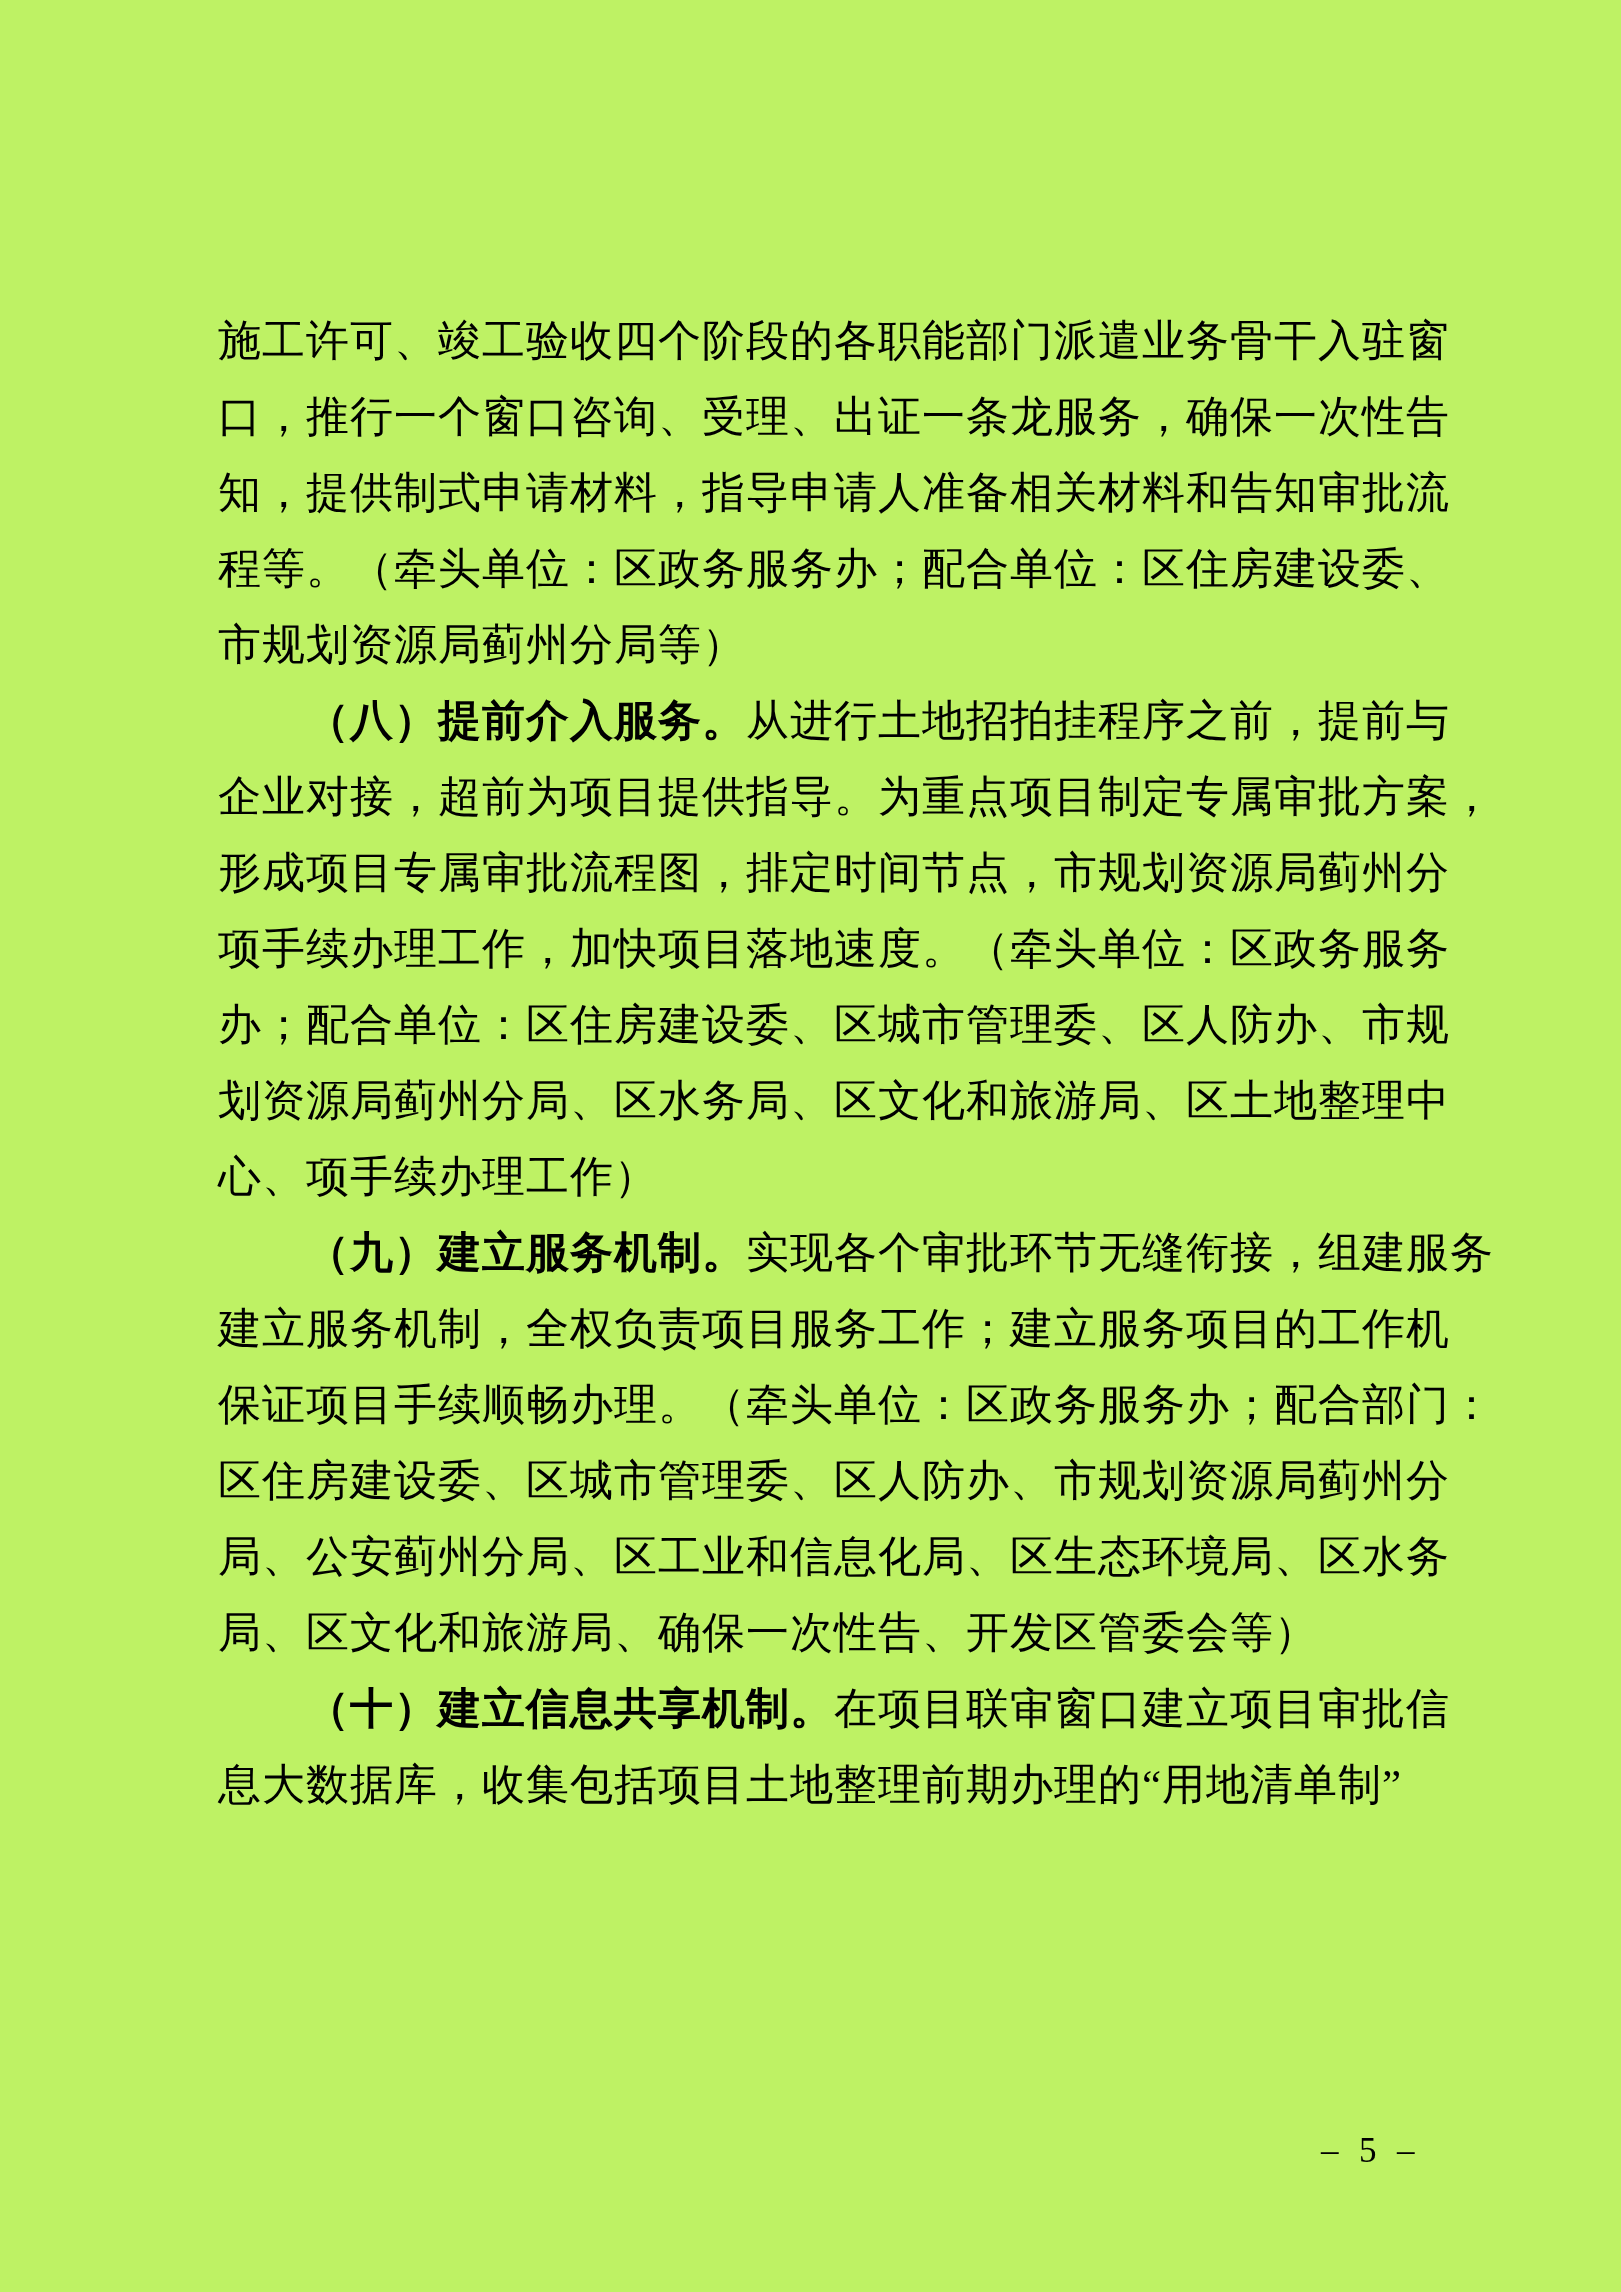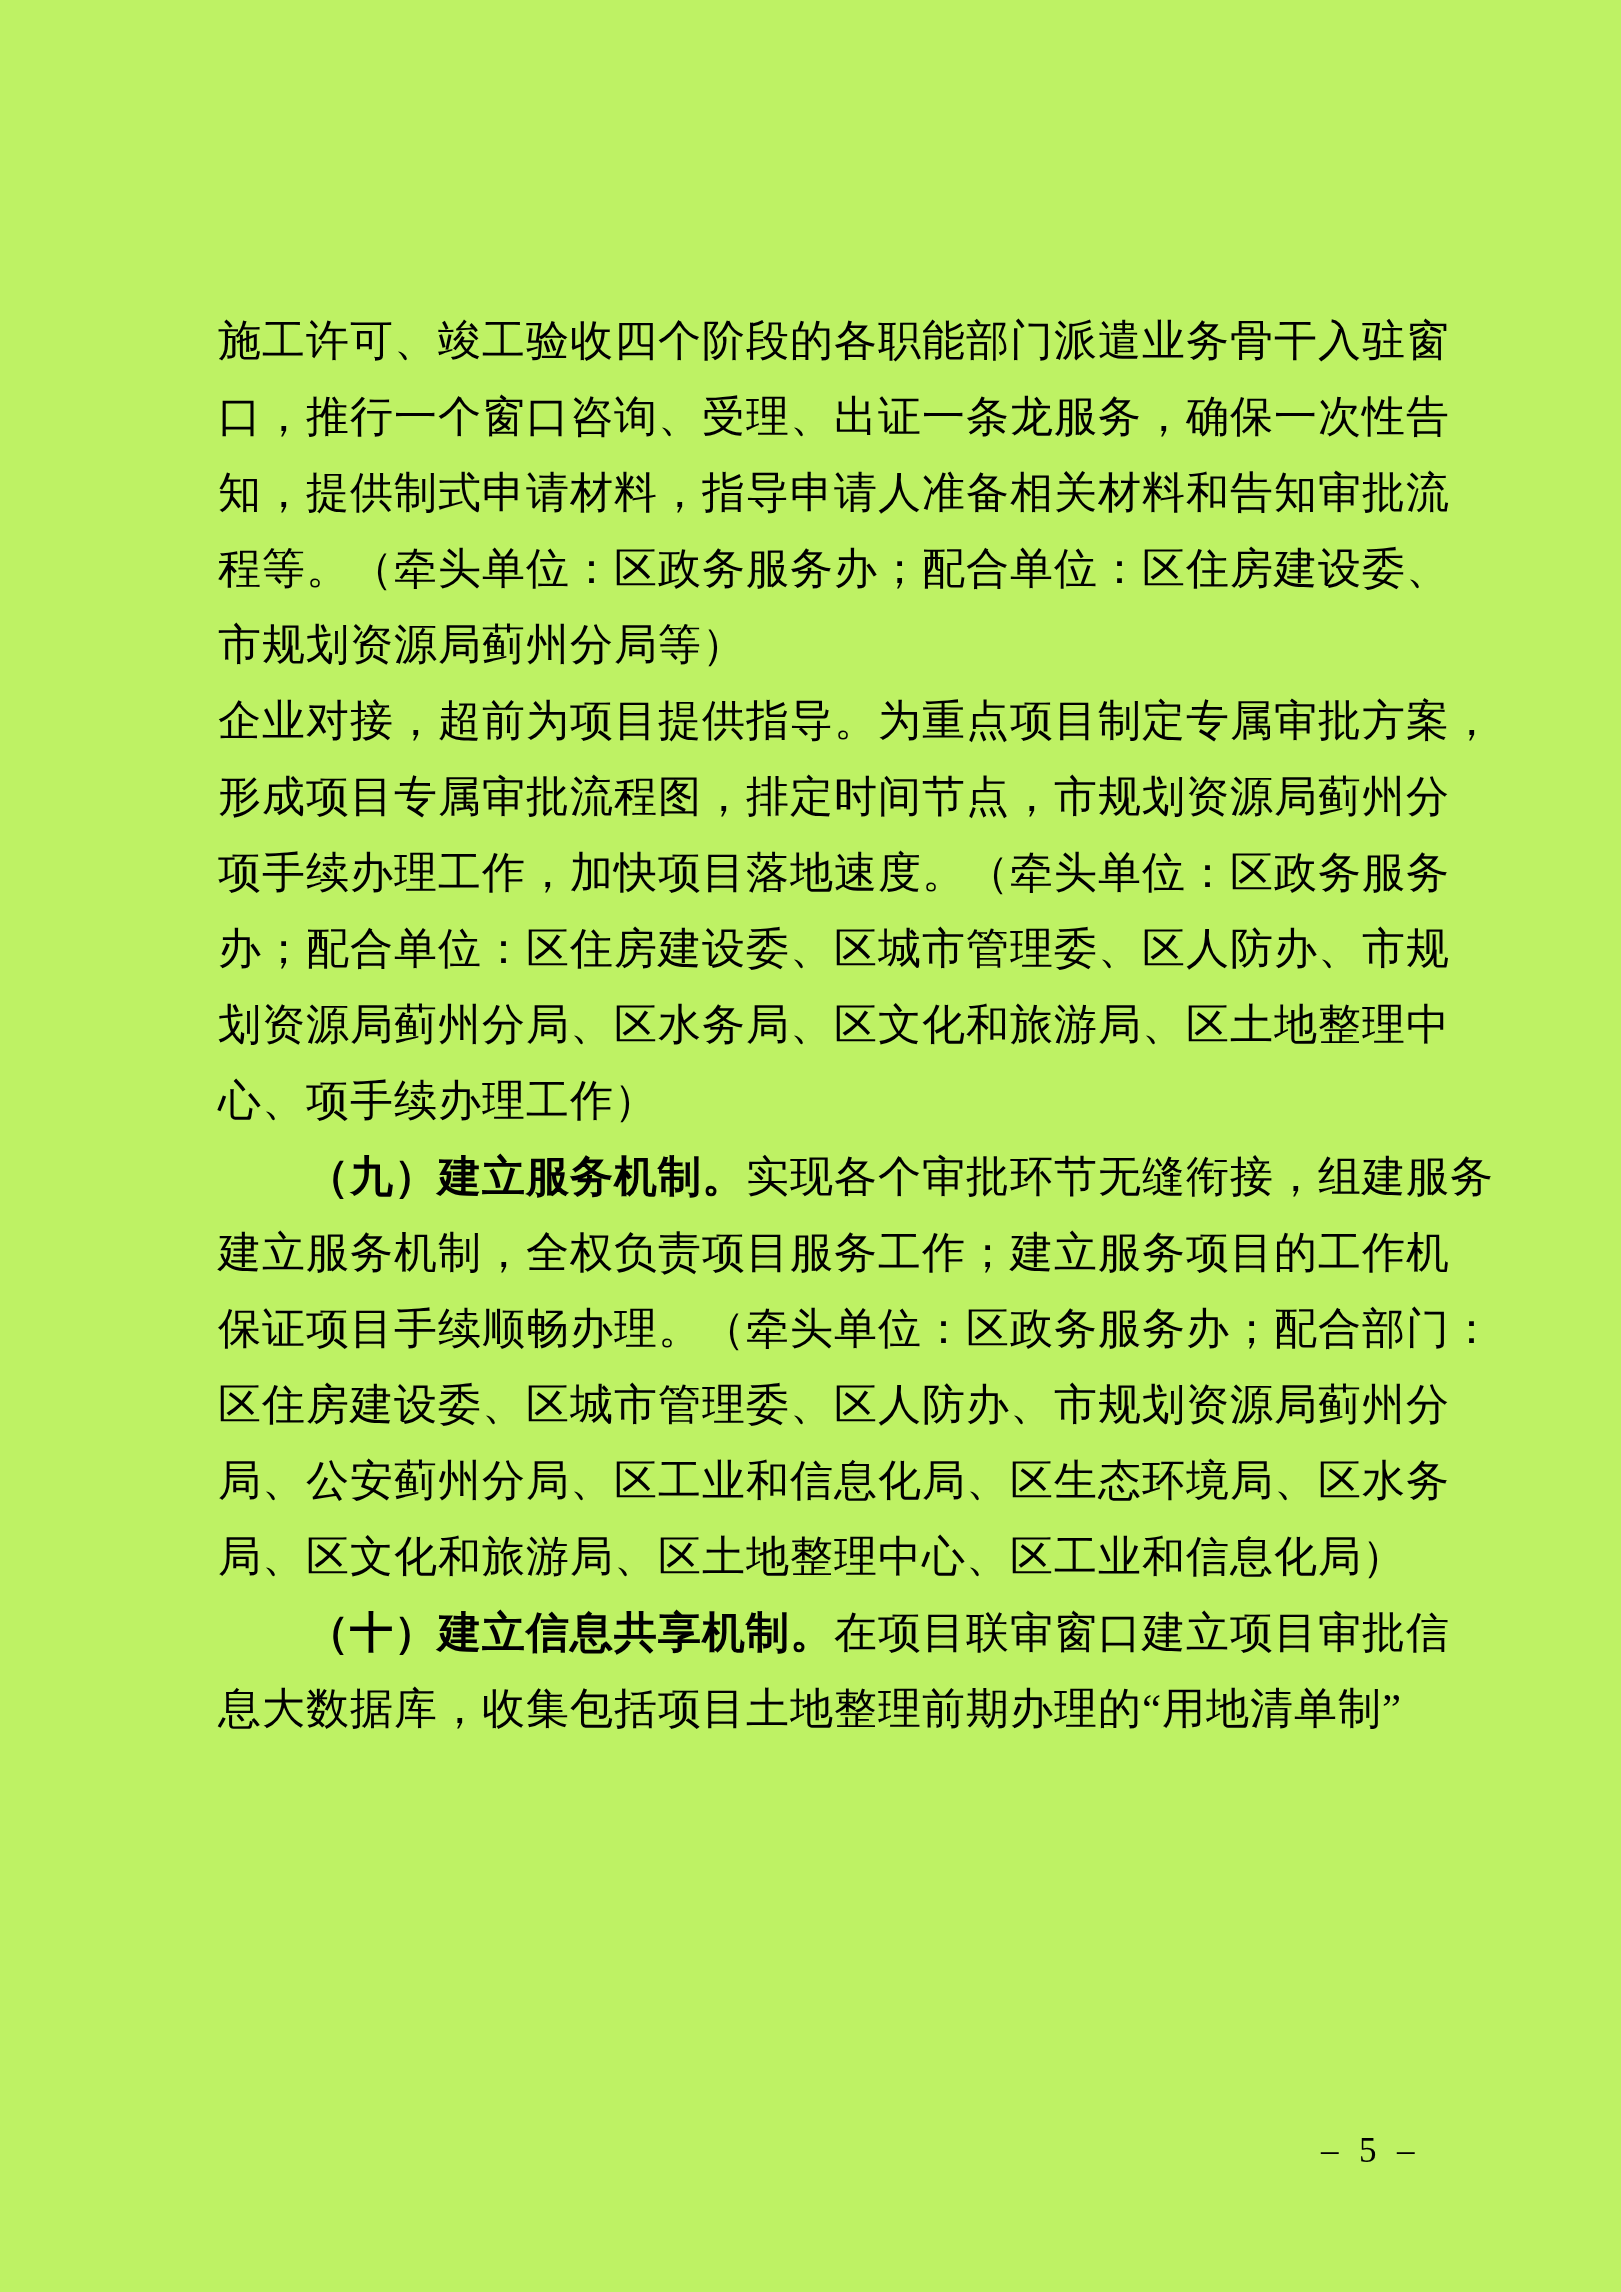--- a/index.html
+++ b/index.html
@@ -42,30 +42,31 @@
 </head>
 <body>
 
 <div class="page">
   <div class="text-block">
       <div class="line"><span>施工许可、竣工验收四个阶段的各职能部门派遣业务骨干入驻窗</span></div>
       <div class="line"><span>口，推行一个窗口咨询、受理、出证一条龙服务，确保一次性告</span></div>
       <div class="line"><span>知，提供制式申请材料，指导申请人准备相关材料和告知审批流</span></div>
       <div class="line"><span>程等。（牵头单位：区政务服务办；配合单位：区住房建设委、</span></div>
       <div class="line"><span>市规划资源局蓟州分局等）</span></div>
+      <div class="line indent"><span class="lead">（八）提前介入服务。</span><span>从进行土地招拍挂程序之前，提前与</span></div>
       <div class="line"><span>企业对接，超前为项目提供指导。为重点项目制定专属审批方案，</span></div>
       <div class="line"><span>形成项目专属审批流程图，排定时间节点，市规划资源局蓟州分</span></div>
       <div class="line"><span>项手续办理工作，加快项目落地速度。（牵头单位：区政务服务</span></div>
       <div class="line"><span>办；配合单位：区住房建设委、区城市管理委、区人防办、市规</span></div>
       <div class="line"><span>划资源局蓟州分局、区水务局、区文化和旅游局、区土地整理中</span></div>
       <div class="line"><span>心、项手续办理工作）</span></div>
       <div class="line indent"><span class="lead">（九）建立服务机制。</span><span>实现各个审批环节无缝衔接，组建服务</span></div>
       <div class="line"><span>建立服务机制，全权负责项目服务工作；建立服务项目的工作机</span></div>
       <div class="line"><span>保证项目手续顺畅办理。（牵头单位：区政务服务办；配合部门：</span></div>
       <div class="line"><span>区住房建设委、区城市管理委、区人防办、市规划资源局蓟州分</span></div>
       <div class="line"><span>局、公安蓟州分局、区工业和信息化局、区生态环境局、区水务</span></div>
-      <div class="line"><span>局、区文化和旅游局、区土地整理中心、区工业和信息化局）</span></div>
+      <div class="line"><span>局、区文化和旅游局、确保一次性告、开发区管委会等）</span></div>
       <div class="line indent"><span class="lead">（十）建立信息共享机制。</span><span>在项目联审窗口建立项目审批信</span></div>
       <div class="line"><span>息大数据库，收集包括项目土地整理前期办理的“用地清单制”</span></div>
     </div>
   <div class="page-number">– 5 –</div>
 </div>
 
 
 </body></html>

